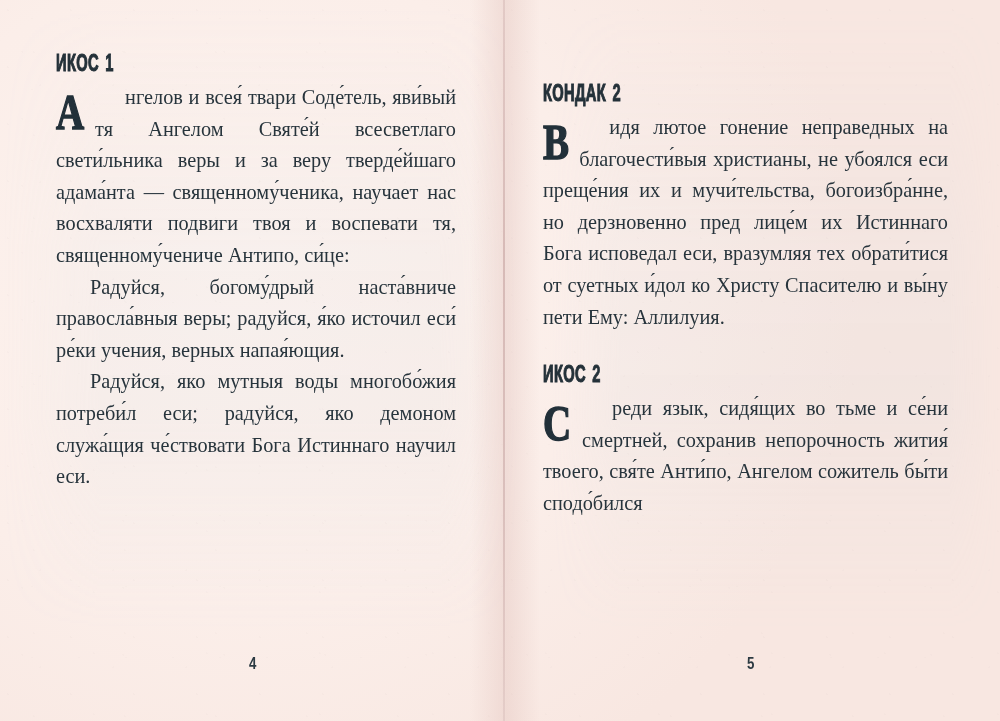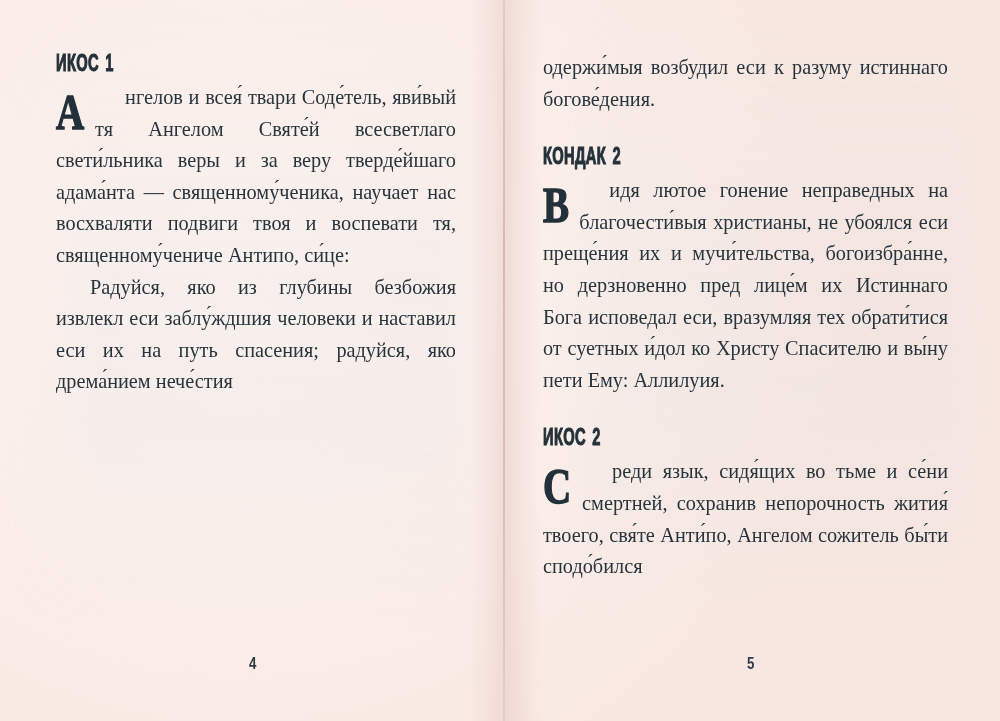--- a/index.html
+++ b/index.html
@@ -173,32 +173,32 @@
     <div class="textblock">
 
       <div class="heading">
         <span>ИКОС</span><span class="num">1</span>
       </div>
 
       <p class="para after-head dc-wrap">
         <span class="lead-indent"></span><span class="dropcap">А</span><span>нгелов и всея́ твари Соде́тель, яви́вый тя Ангелом Святе́й всесветлаго свети́льника веры и за веру тверде́йшаго адама́нта — священному́ченика, научает нас восхваляти подвиги твоя и воспевати тя, священному́чениче Антипо, си́це:</span>
       </p>
 
-
-
-      <p class="para"><span>Радуйся, яко из глубины безбожия извлекл еси заблу́ждшия человеки и наставил еси их на путь спасения; радуйся, яко дрема́нием нече́стия</span></p>
+      <p class="para"><span>Радуйся, богому́дрый наста́вниче правосла́вныя веры; радуйся, я́ко источил еси́ ре́ки учения, верных напая́ющия.</span></p>
+
+      <p class="para"><span>Радуйся, яко мутныя воды многобо́жия потреби́л еси; радуйся, яко демоном служа́щия че́ствовати Бога Истиннаго научил еси.</span></p>
+
 
     </div>
     <div class="folio">4</div>
   </div>
 
   <div class="page right">
     <div class="textblock">
 
-      <p class="para after-head"><span>одержи́мыя возбудил еси к разуму истиннаго богове́дения.</span></p>
 
 
       <div class="heading spaced">
         <span>КОНДАК</span><span class="num">2</span>
       </div>
 
       <p class="para after-head dc-wrap">
         <span class="lead-indent"></span><span class="dropcap">В</span><span>идя лютое гонение неправедных на благочести́выя христианы, не убоялся еси преще́ния их и мучи́тельства, богоизбра́нне, но дерзновенно пред лице́м их Истиннаго Бога исповедал еси, вразумляя тех обрати́тися от суетных и́дол ко Христу Спасителю и вы́ну пети Ему: Аллилуия.</span>
       </p>
 

